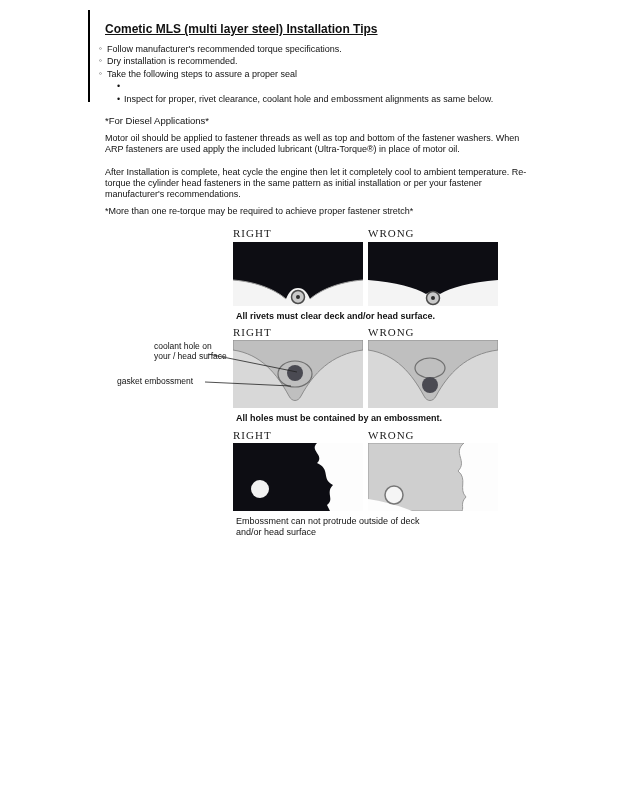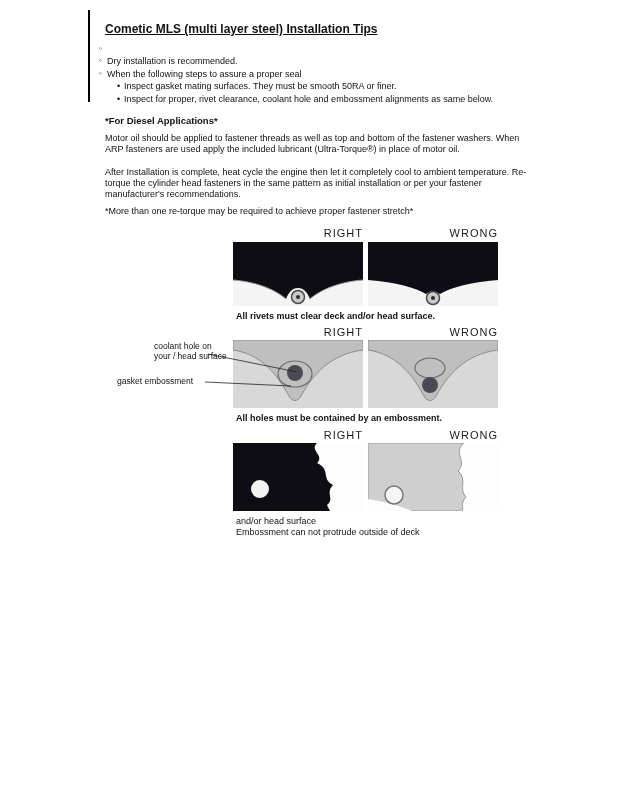--- a/index.html
+++ b/index.html
@@ -17,28 +17,28 @@
     left:105px; top:22px; font-size:12px; font-weight:bold;
     text-decoration:underline; white-space:nowrap;
   }
 
   .bullets { left:99px; top:43px; font-size:9px; line-height:12.4px; }
   .bullet { display:flex; align-items:flex-start; }
   .bullet .mk { width:8px; flex:0 0 8px; font-size:8px; line-height:12.4px; }
   .bullet.sub { margin-left:18px; }
   .bullet.sub .mk { width:7px; flex:0 0 7px; font-size:9px; }
 
-  .diesel-heading { left:105px; top:115px; font-size:9.5px; font-weight:bold; }
+  .diesel-heading { left:105px; top:115px; font-size:9.5px; font-weight:normal; }
   .para { left:105px; width:424px; font-size:9px; line-height:11px; }
   .para1 { top:133px; }
   .para2 { top:167px; }
   .note { left:105px; top:206px; font-size:9px; }
 
   .dg-label {
-    width:130px; text-align:right; font-size:11px; letter-spacing:1px; color:#1a1a1a;
+    width:130px; text-align:left; font-size:11px; letter-spacing:1px; color:#1a1a1a;font-family:Liberation Serif, serif;
   }
   .colL { left:233px; } .colR { left:368px; }
   .r1lbl { top:227px; } .r2lbl { top:326px; } .r3lbl { top:429px; }
   .panel { display:block; }
   .r1pnl { top:242px; } .r2pnl { top:340px; } .r3pnl { top:443px; }
 
   .caption { left:236px; font-size:9px; line-height:11px; color:#111; }
   .cap1 { top:311px;font-weight:bold; } .cap2 { top:413px;font-weight:bold; } .cap3 { top:516px; }
 
   .side-label { font-size:8.5px; line-height:10px; color:#111; }
@@ -58,32 +58,32 @@
 
 <div class="page">
 
   <div class="abs left-rule"></div>
 
   <div class="abs title">Cometic MLS (multi layer steel) Installation Tips</div>
 
   <div class="abs bullets">
     <div class="bullet">
       <span class="mk">◦</span>
+      <span>Follow manufacturer's recommended torque specifications.</span>
     </div>
     <div class="bullet">
       <span class="mk">◦</span>
       <span>Dry installation is recommended.</span>
     </div>
     <div class="bullet">
       <span class="mk">◦</span>
-      <span>When the following steps to assure a proper seal</span>
+      <span>Take the following steps to assure a proper seal</span>
     </div>
     <div class="bullet sub">
       <span class="mk">•</span>
-      <span>Inspect gasket mating surfaces.  They must be smooth 50RA or finer.</span>
     </div>
     <div class="bullet sub">
       <span class="mk">•</span>
       <span>Inspect for proper, rivet clearance, coolant hole and embossment alignments as same below.</span>
     </div>
   </div>
 
   <div class="abs diesel-heading">*For Diesel Applications*</div>
   <div class="abs para para1">Motor oil should be applied to fastener threads as well as top and bottom of the fastener washers. When ARP fasteners are used apply the included lubricant (Ultra-Torque®) in place of motor oil.</div>
   <div class="abs para para2">After Installation is complete, heat cycle the engine then let it completely cool to ambient temperature. Re-torque the cylinder head fasteners in the same pattern as initial installation or per your fastener manufacturer's recommendations.</div>
@@ -144,22 +144,22 @@
     <path d="M0,0 L84,0 C76,8 92,12 84,20 C98,26 88,36 100,42 C92,50 102,56 94,62 L97,68 L0,68 Z" fill="#0d0d13"></path>
     <circle cx="27" cy="46" r="9" fill="#f2f2f2"></circle>
   </svg>
   <svg class="abs panel colR r3pnl" width="130" height="68" viewBox="0 0 130 68">
     <rect width="130" height="68" fill="#fdfdfd"></rect>
     <path d="M0,0 L96,0 C84,10 100,18 90,28 C100,36 90,46 98,54 C92,60 96,64 94,68 L0,68 Z" fill="#cfcfcf" stroke="#9a9a9a" stroke-width="1"></path>
     <path d="M0,68 L0,56 C14,58 30,62 44,68 Z" fill="#fdfdfd"></path>
     <circle cx="26" cy="52" r="9" fill="#f5f5f5" stroke="#777777" stroke-width="1.5"></circle>
   </svg>
   <div class="abs caption cap3">
+    <div>Embossment can not protrude outside of deck</div>
     <div>and/or head surface</div>
-    <div>Embossment can not protrude outside of deck</div>
   </div>
 
   <div class="abs warranty-heading">Warranty Disclaimer*</div>
   <div class="abs warranty">
     <div class="wp">Due to the nature of performance applications, the parts in this catalog are sold without any express warranty or any implied warranty of merchantability or fitness for a particular purpose.  Cometic Gasket Inc., shall not, under any circumstances, be liable for any special, incidental or consequential damages, including, person, party or property, but not limited to, damage, or loss of property or equipment, loss of profits or revenue, cost of purchased or replacement goods, or claims of customers of the purchase, which may arise and/or result from sale, instillation or use of these parts.  Installation of these parts could adversely affect the motor manufacturers warranty coverage.</div>
     <div class="wp tight">VENUE-The agreed upon venue, in the event of dispute whatsoever between the parties, whether instituted by either party, including, but not limited to, contract terms, payment terms, delivery, type, defects, sufficiency of product, shall be the Court of Common Pleas, Lake County, Ohio or the Painesville Municipal Court, Lake County, Ohio, depending on the amount in controversy.</div>
     <div class="wp">This agreement shall be governed by and construed under the laws of the State of Ohio.</div>
     <div class="wp">All prices and terms are subject to change without notice.</div>
     <div class="wp">Terms COD- Secured with a completed dealer/jobber application on File, COD-Company check with a current credit card number on file.  Open accounts may be established by well rated firms.  A credit application is available upon request.  Open accounts are due payable Net 30 days from date of invoice.  No statement will be sent.  If an account becomes 60 or more days past due, it is subject to being placed on credit hold.  No orders will be shipped or new orders accepted until past due balance is paid.  If an account becomes 90 or more days past due, it is subject to being placed for collections.  All costs of collection are the responsibility of the customer, including attorney fees, court costs, and other expenses of litigation.</div>
     <div class="wp">Returns- Authorized (RGA) must be obtained in advance on all returns.  A packing slip or invoice number must accompany the merchandise.  No returns after 30 days from invoice date.  All returns are subject to a 25% restocking charge.  All custom designed and custom manufactured gaskets are non-returnable.</div>

